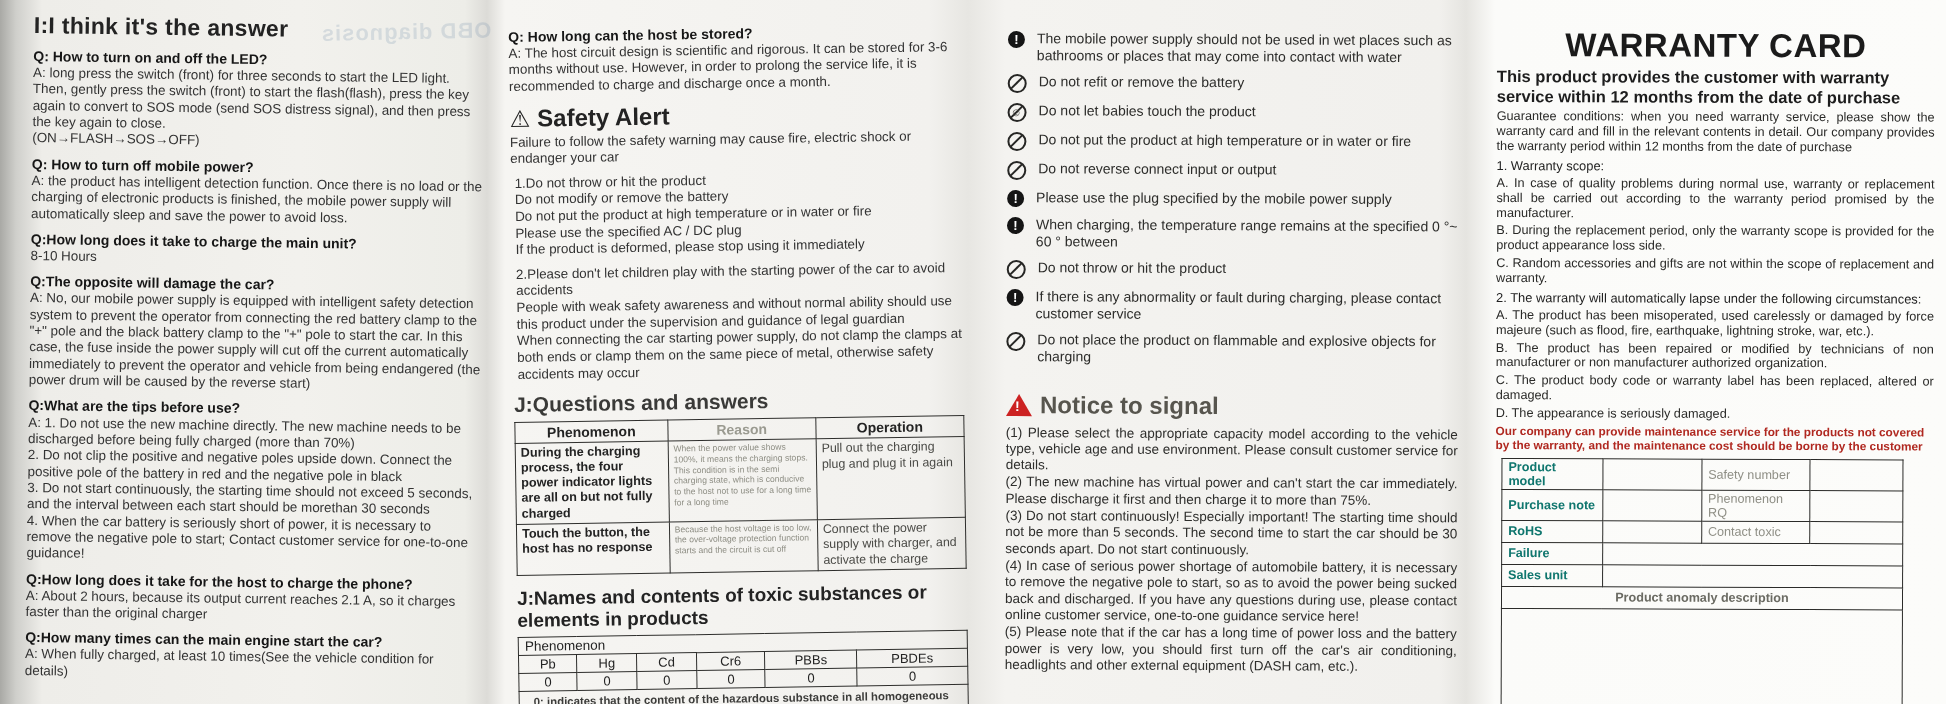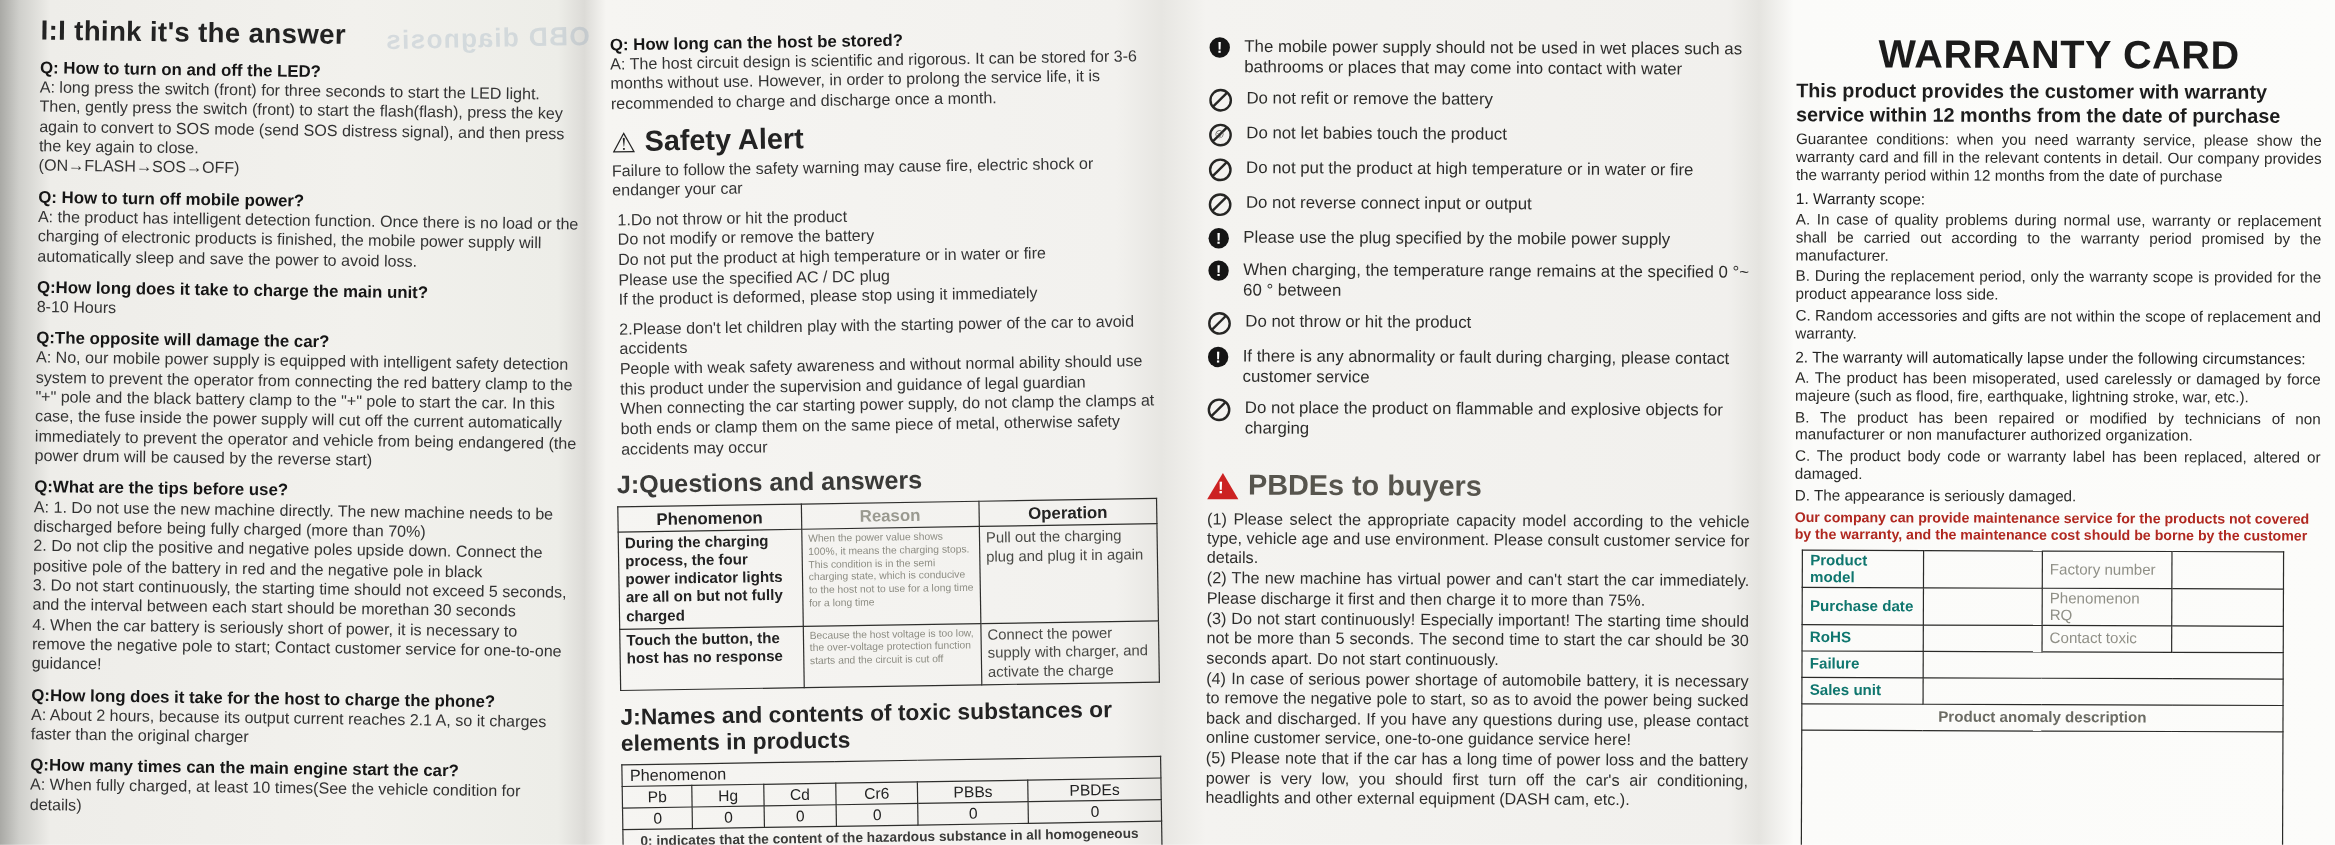--- a/index.html
+++ b/index.html
@@ -226,21 +226,21 @@
     <span class="icon-attn"></span>
     <span class="warn-text">If there is any abnormality or fault during charging, please contact customer service</span>
   </div>
   <div class="warn-item">
     <span class="icon-prohibit"></span>
     <span class="warn-text">Do not place the product on flammable and explosive objects for charging</span>
   </div>
 
   <div class="notice-title">
     <span class="tri-red"></span>
-    <span>PBDEs to buyers</span>
+    <span>Notice to signal</span>
   </div>
   <div class="notice-item">(1) Please select the appropriate capacity model according to the vehicle type, vehicle age and use environment. Please consult customer service for details.</div>
   <div class="notice-item">(2) The new machine has virtual power and can't start the car immediately. Please discharge it first and then charge it to more than 75%.</div>
   <div class="notice-item">(3) Do not start continuously! Especially important! The starting time should not be more than 5 seconds. The second time to start the car should be 30 seconds apart. Do not start continuously.</div>
   <div class="notice-item">(4) In case of serious power shortage of automobile battery, it is necessary to remove the negative pole to start, so as to avoid the power being sucked back and discharged. If you have any questions during use, please contact online customer service, one-to-one guidance service here!</div>
   <div class="notice-item">(5) Please note that if the car has a long time of power loss and the battery power is very low, you should first turn off the car's air conditioning, headlights and other external equipment (DASH cam, etc.).</div>
 </div>
 
 <div class="col" id="col4">
   <div class="warranty-title">WARRANTY CARD</div>
@@ -255,25 +255,25 @@
   <div class="w-par">B. The product has been repaired or modified by technicians of non manufacturer or non manufacturer authorized organization.</div>
   <div class="w-par">C. The product body code or warranty label has been replaced, altered or damaged.</div>
   <div class="w-par">D. The appearance is seriously damaged.</div>
   <div class="red-note">Our company can provide maintenance service for the products not covered by the warranty, and the maintenance cost should be borne by the customer</div>
 
   <table class="wform">
     <tbody>
         <tr>
       <td class="wlabel">Product model</td>
       <td class="wvalue"></td>
-      <td class="wlabel2">Factory number</td>
+      <td class="wlabel2">Safety number</td>
       <td class="wvalue2"></td>
     </tr>
     <tr>
-      <td class="wlabel">Purchase date</td>
+      <td class="wlabel">Purchase note</td>
       <td class="wvalue"></td>
       <td class="wlabel2">Phenomenon RQ</td>
       <td class="wvalue2"></td>
     </tr>
     <tr>
       <td class="wlabel">RoHS</td>
       <td class="wvalue"></td>
       <td class="wlabel2">Contact toxic</td>
       <td class="wvalue2"></td>
     </tr>

